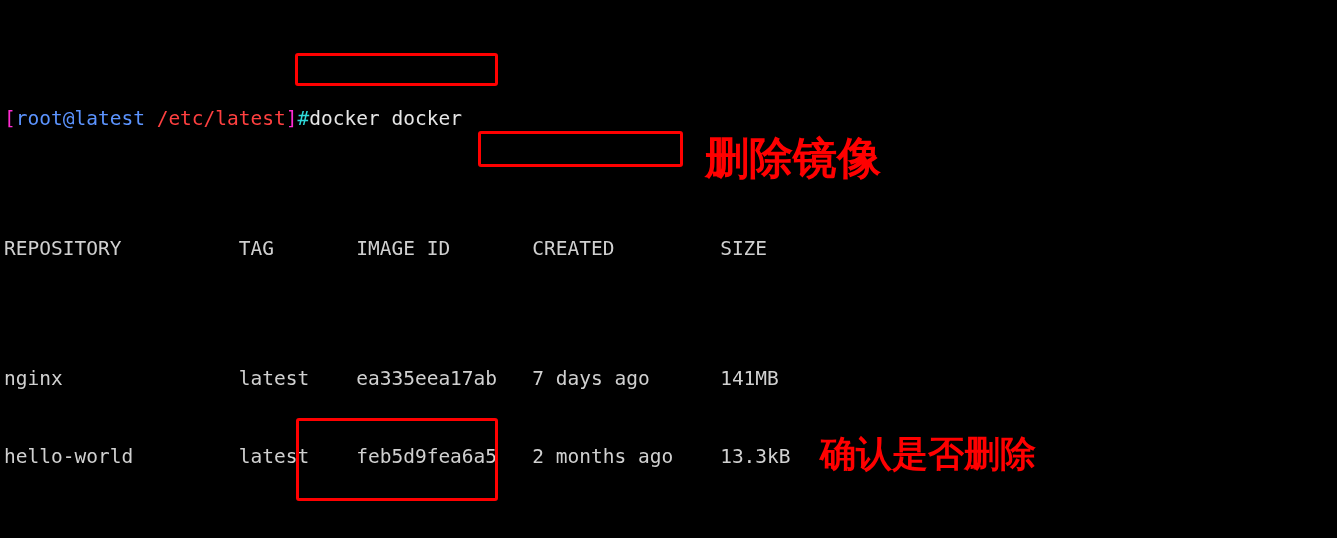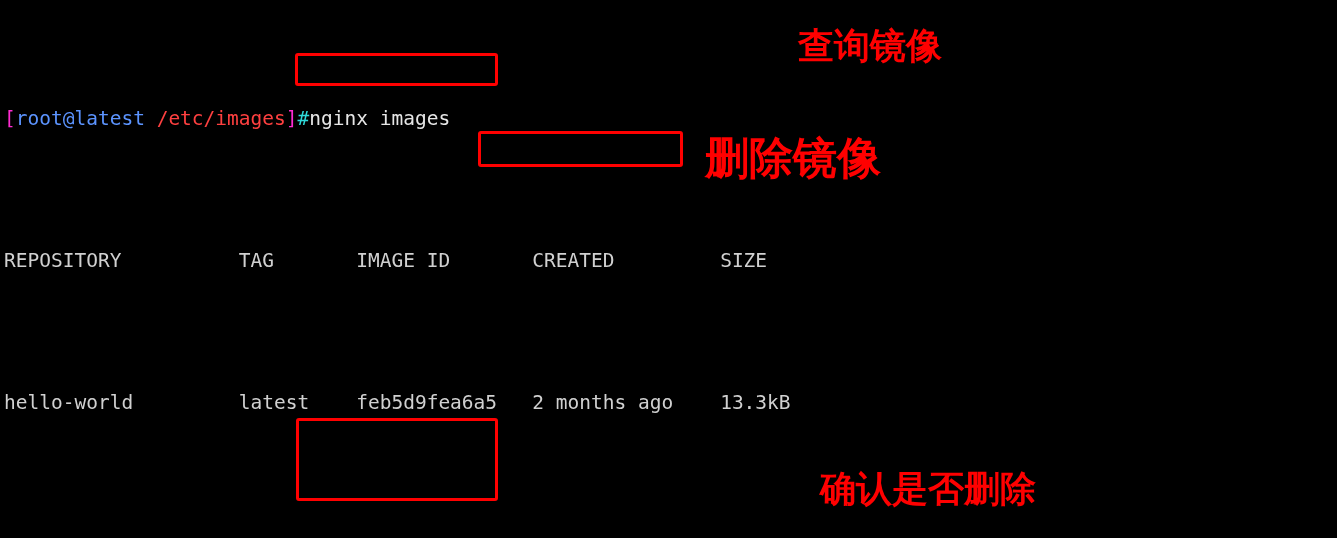--- a/index.html
+++ b/index.html
@@ -31,21 +31,21 @@
     height: 26px;
     white-space: pre;
     display: block;
   }
   
   .c-bracket { color: #ff2bd1; }
   .c-user    { color: #5c94ff; }
   .c-path    { color: #ff4040; }
   .c-hash    { color: #2fd9d9; }
   .c-cmd     { color: #e6e6e6; }
-  .c-out     { color: #d0d0d0; margin-top: 12px; }
+  .c-out     { color: #d0d0d0; }
 
   
   .redbox {
     position: absolute;
     border: 3px solid #ff0000;
     border-radius: 3px;
     box-sizing: border-box;
     pointer-events: none;
   }
   .annot {
@@ -58,26 +58,27 @@
   }
 </style>
 </head>
 <body>
 
 <div id="terminal">
 
   <div class="screen">
 
     
-    <span class="line"><span class="c-bracket">[</span><span class="c-user">root@latest</span><span class="c-cmd"> </span><span class="c-path">/etc/images</span><span class="c-bracket">]</span><span class="c-hash">#</span><span class="c-cmd">nginx images</span></span>
+    <span class="line"><span class="c-bracket">[</span><span class="c-user">root@latest</span><span class="c-cmd"> </span><span class="c-path">/etc/latest</span><span class="c-bracket">]</span><span class="c-hash">#</span><span class="c-cmd">docker docker</span></span>
 
     
     <span class="line c-out">REPOSITORY          TAG       IMAGE ID       CREATED         SIZE</span>
 
     
+    <span class="line c-out">nginx               latest    ea335eea17ab   7 days ago      141MB</span>
     <span class="line c-out">hello-world         latest    feb5d9fea6a5   2 months ago    13.3kB</span>
 
     
     
 
     
     
     
     
     
@@ -101,19 +102,18 @@
     
 
   </div>
 
   <div class="redbox" style="left:295px; top:53px; width:203px; height:33px;"></div>
 
   <div class="redbox" style="left:478px; top:131px; width:205px; height:36px;"></div>
 
   <div class="redbox" style="left:296px; top:418px; width:202px; height:83px;"></div>
 
-  <div class="annot" style="left:798px; top:28px; font-size:36px;">查询镜像</div>
 
   <div class="annot" style="left:705px; top:136px; font-size:44px;">删除镜像</div>
 
-  <div class="annot" style="left:820px; top:436px; font-size:36px;margin-top:35px;">确认是否删除</div>
+  <div class="annot" style="left:820px; top:436px; font-size:36px;">确认是否删除</div>
 
 </div>
 
 </body></html>

